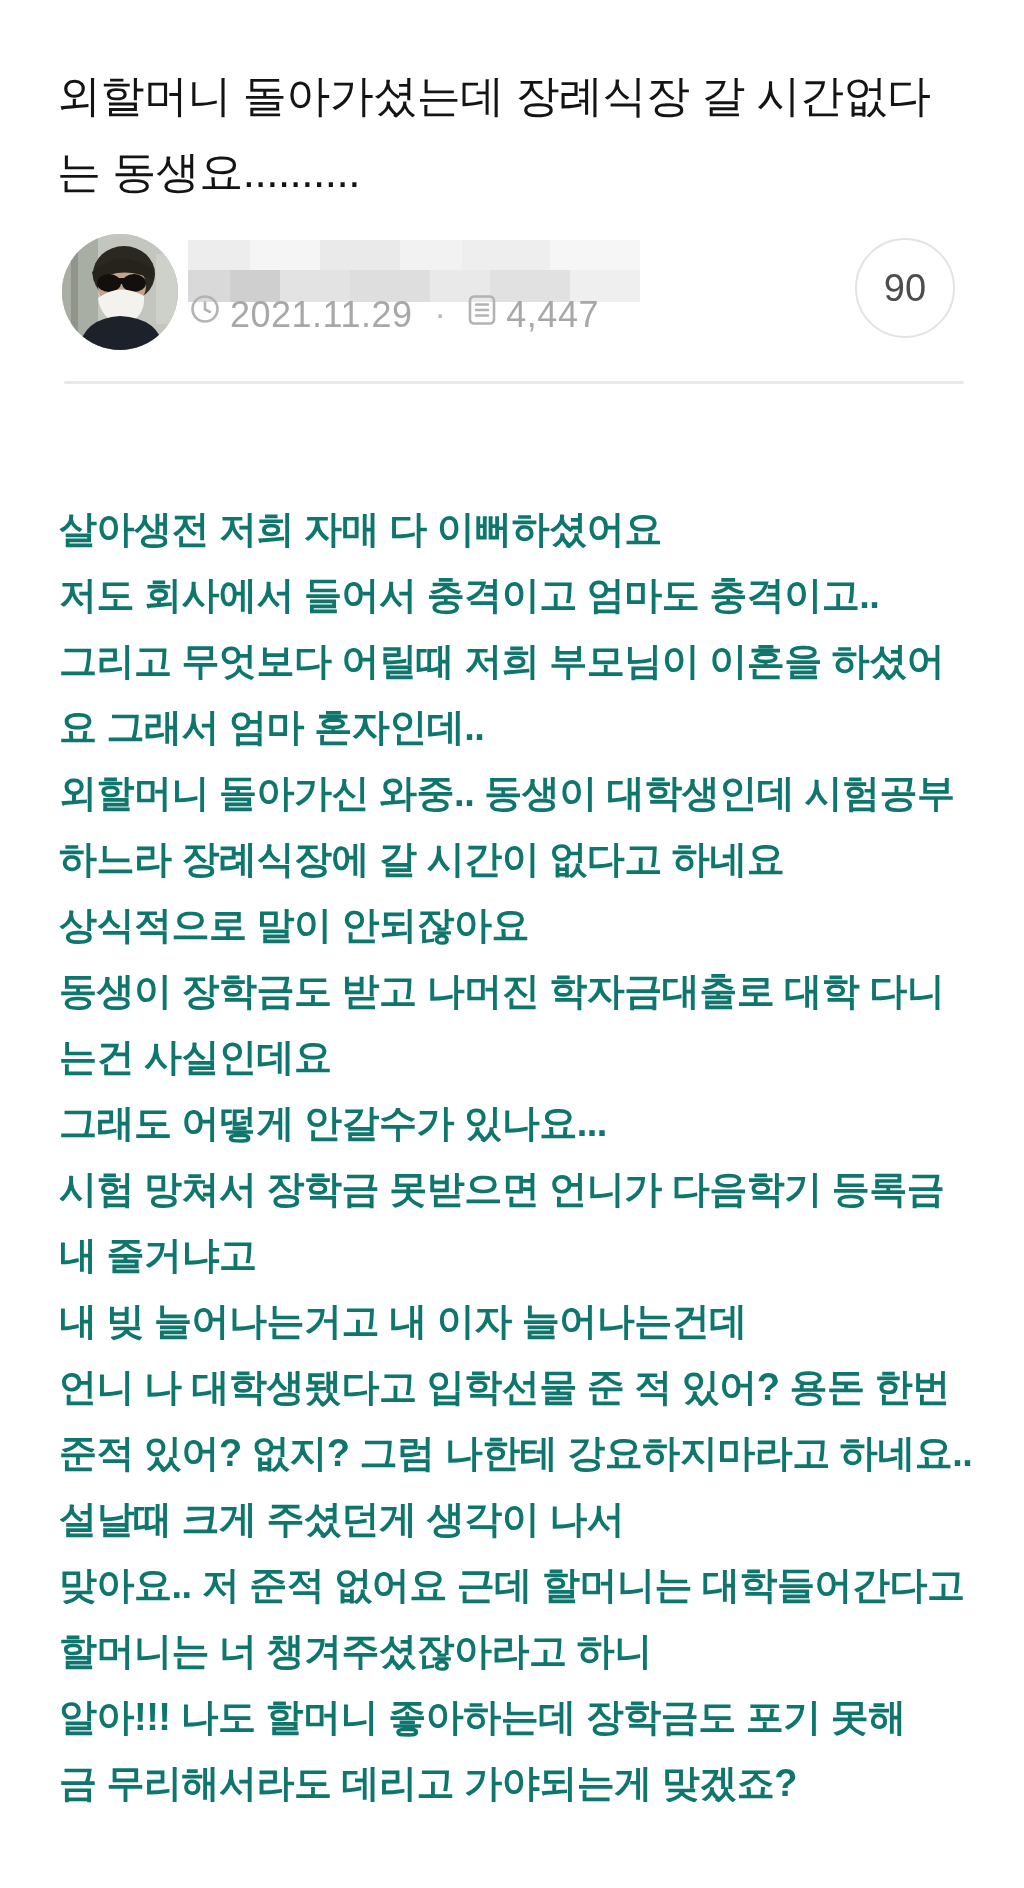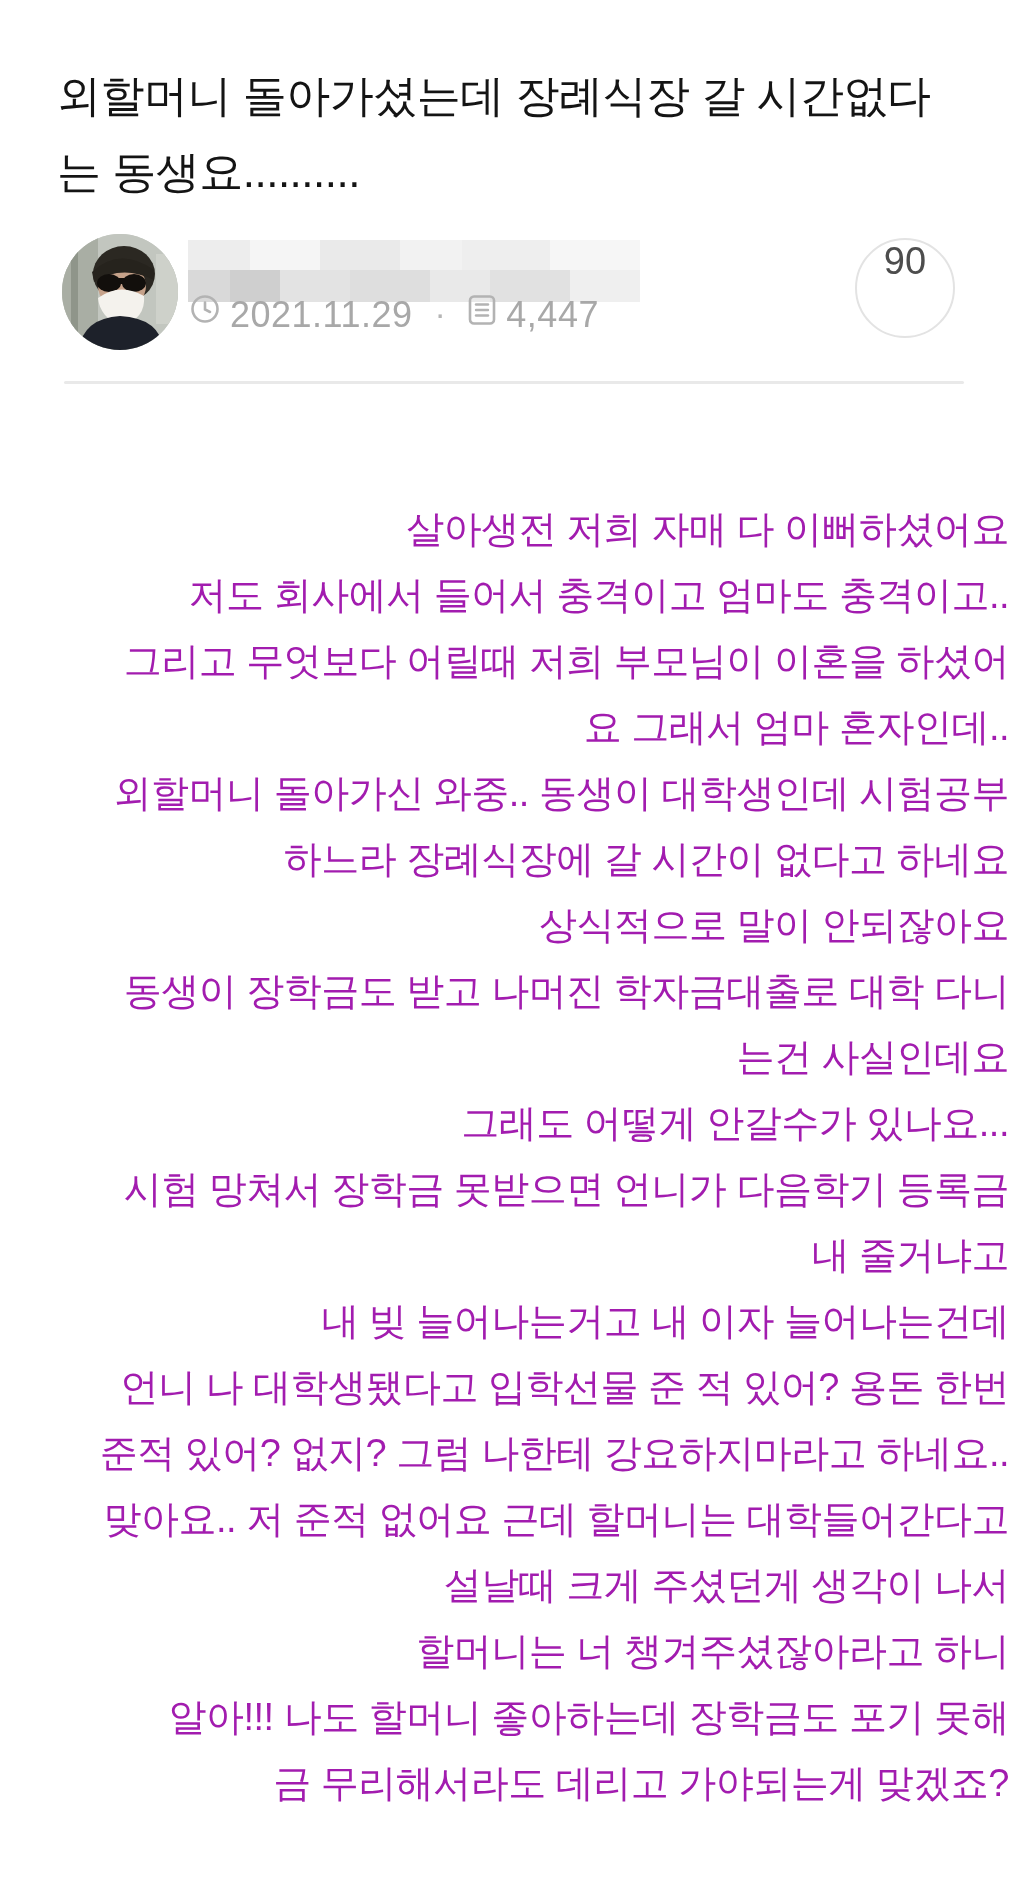--- a/index.html
+++ b/index.html
@@ -46,35 +46,34 @@
     color:#a8a8a8;font-size:36px;letter-spacing:0.5px;
   }
   .date-row .ico{flex:0 0 auto;display:block;}
   .date-row .txt{white-space:nowrap;}
   .date-row .gap-s{width:10px;}
   .date-row .gap-m{width:22px;}
   .sep-dot{font-size:34px;color:#b5b5b5;}
   .comment-circle{
     position:absolute;left:855px;top:238px;width:100px;height:100px;
     border-radius:50%;border:2px solid #e3e3e3;background:#fff;
-    display:flex;align-items:flex-start;justify-content:center;
+    display:flex;align-items:center;justify-content:center;
     box-sizing:border-box;
   }
   .comment-circle span{font-size:38px;color:#4d4d4d;letter-spacing:0;}
   
   .divider{
     position:absolute;left:64px;top:381px;width:900px;height:3px;
     background:#e9e9e9;border-radius:2px;
   }
   
   .body-text{
     position:absolute;left:59px;top:496px;width:950px;
-    font-size:38px;line-height:66px;font-weight:400;color:#a21caf;
+    font-size:38px;line-height:66px;font-weight:700;color:#0f766e;
     letter-spacing:-0.5px;
-    text-align:right;
   }
   .bline{display:block;white-space:nowrap;}
 </style>
 </head>
 <body>
 
 <div class="page">
 
   <h1 class="title">
     <span class="tline">외할머니 돌아가셨는데 장례식장 갈 시간없다</span>
@@ -149,20 +148,20 @@
     <span class="bline">하느라 장례식장에 갈 시간이 없다고 하네요</span>
     <span class="bline">상식적으로 말이 안되잖아요</span>
     <span class="bline">동생이 장학금도 받고 나머진 학자금대출로 대학 다니</span>
     <span class="bline">는건 사실인데요</span>
     <span class="bline">그래도 어떻게 안갈수가 있나요...</span>
     <span class="bline">시험 망쳐서 장학금 못받으면 언니가 다음학기 등록금</span>
     <span class="bline">내 줄거냐고</span>
     <span class="bline">내 빚 늘어나는거고 내 이자 늘어나는건데</span>
     <span class="bline">언니 나 대학생됐다고 입학선물 준 적 있어? 용돈 한번</span>
     <span class="bline">준적 있어? 없지? 그럼 나한테 강요하지마라고 하네요..</span>
+    <span class="bline">설날때 크게 주셨던게 생각이 나서</span>
     <span class="bline">맞아요.. 저 준적 없어요 근데 할머니는 대학들어간다고</span>
-    <span class="bline">설날때 크게 주셨던게 생각이 나서</span>
     <span class="bline">할머니는 너 챙겨주셨잖아라고 하니</span>
     <span class="bline">알아!!! 나도 할머니 좋아하는데 장학금도 포기 못해</span>
     <span class="bline">금 무리해서라도 데리고 가야되는게 맞겠죠?</span>
   </div>
 
 </div>
 
 </body></html>

